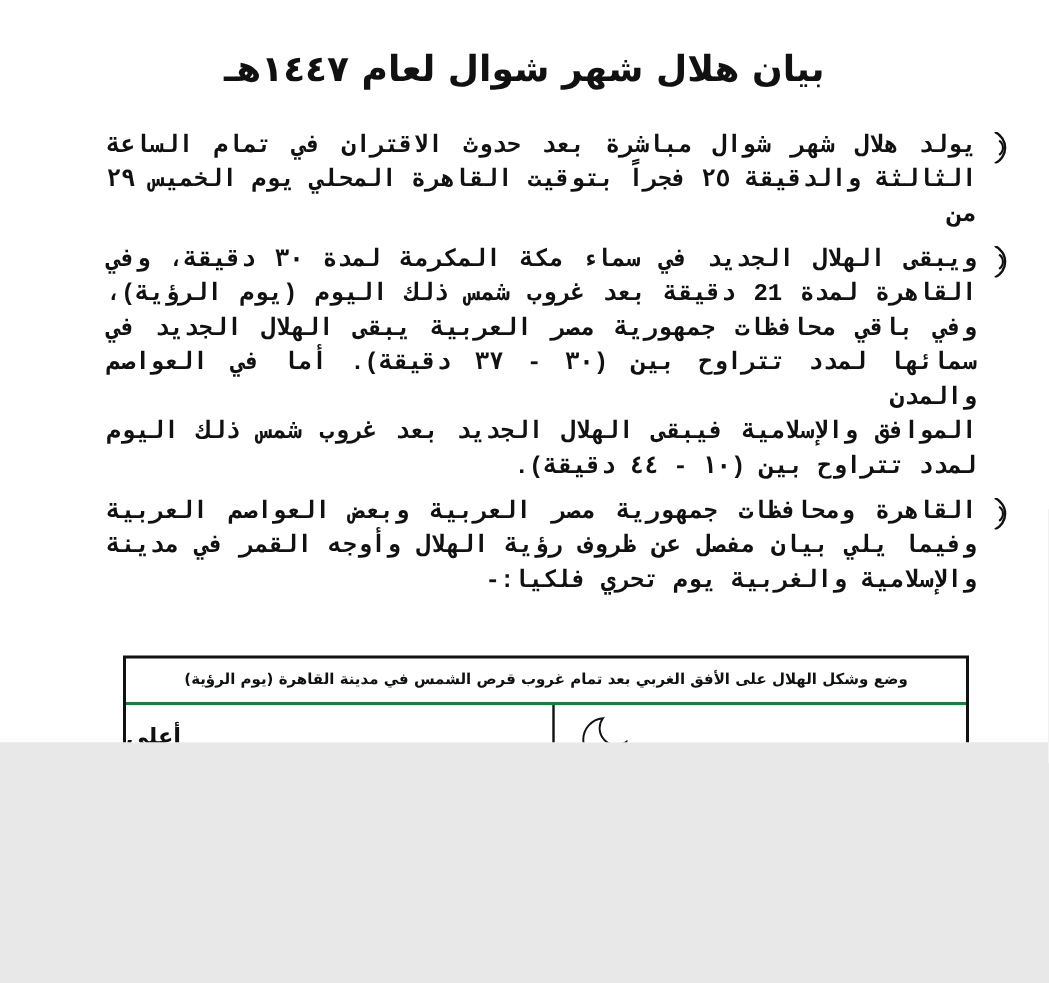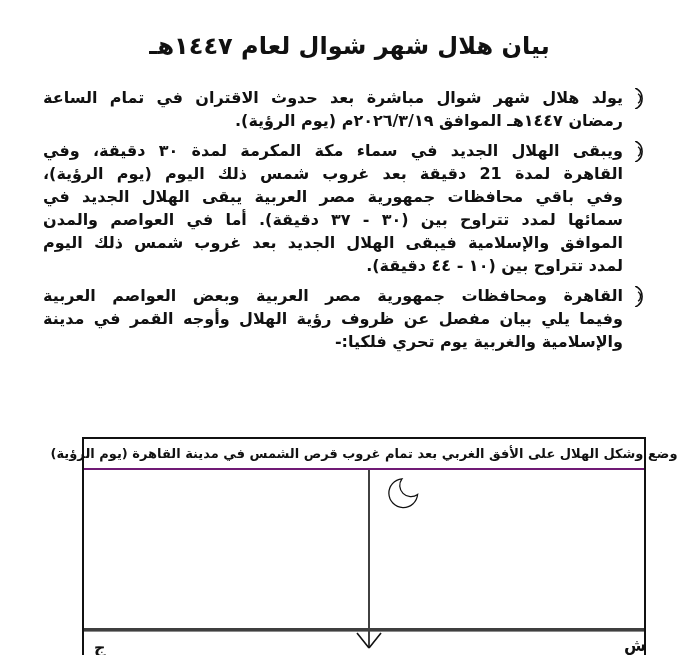--- a/index.html
+++ b/index.html
@@ -1,33 +1,33 @@
 <!DOCTYPE html>
 <html lang="ar" dir="rtl"><head>
 <meta charset="utf-8">
 <style>
   html,body{margin:0;padding:0;background:#e8e8e8;}
   .page{
     position:relative;
-    width:699px;height:655px;
+    width:699px;height:495px;
     margin:0 auto;
     background:#ffffff;
     overflow:hidden;
     direction:rtl;
     font-family:"DejaVu Sans", sans-serif;
     color:#111111;
   }
   .doc-title{
     position:absolute;top:32px;left:0;right:0;
     text-align:center;
     font-size:24px;font-weight:bold;
     letter-spacing:-0.5px;
   }
   .paragraphs{
-    position:absolute;top:86px;right:76px;width:580px;
+    position:absolute;top:86px;right:48px;width:580px;font-family:Liberation Mono, monospace;
   }
   .para{
     position:relative;
     margin-bottom:7px;
     font-size:16px;font-weight:bold;line-height:23px;
   }
   .bullet{
     position:absolute;right:-24px;top:2px;width:15px;height:21px;
   }
   .line{
@@ -42,23 +42,23 @@
   }
   
   .figure{
     position:absolute;top:437px;left:82px;
     width:560px;height:232px;
     border:2px solid #111;
     background:#fff;
   }
   .figure-header{
     height:29px;
-    border-bottom:2px solid #701a75;
+    border-bottom:2px solid #15803d;
     display:flex;align-items:center;justify-content:center;
-    font-size:13px;font-weight:bold;
+    font-size:10px;font-weight:bold;
     padding:0 4px;
     white-space:nowrap;
   }
   .figure-body{
     position:relative;height:201px;
   }
   .figure-body svg{position:absolute;top:0;left:0;}
   .label-up{
     position:absolute;top:12px;left:0;width:276px;
     text-align:left;
@@ -83,21 +83,21 @@
   <main class="paragraphs">
 
     <div class="para">
       <span class="bullet">
         <svg width="15" height="21" viewBox="0 0 15 22">
           <path d="M3,0 A12,12 0 0 1 3,22" fill="none" stroke="#111" stroke-width="1.7"></path>
           <path d="M6,6 A6,6 0 0 1 6,16" fill="none" stroke="#111" stroke-width="1.5"></path>
         </svg>
       </span>
       <div class="line">يولد هلال شهر شوال مباشرة بعد حدوث الاقتران في تمام الساعة</div>
-      <div class="line last">رمضان ١٤٤٧هـ الموافق ٢٠٢٦/٣/١٩م (يوم الرؤية).</div>
+      <div class="line">الثالثة والدقيقة ٢٥ فجراً بتوقيت القاهرة المحلي يوم الخميس ٢٩ من</div>
     </div>
 
     <div class="para">
       <span class="bullet">
         <svg width="15" height="21" viewBox="0 0 15 22">
           <path d="M3,0 A12,12 0 0 1 3,22" fill="none" stroke="#111" stroke-width="1.7"></path>
           <path d="M6,6 A6,6 0 0 1 6,16" fill="none" stroke="#111" stroke-width="1.5"></path>
         </svg>
       </span>
       <div class="line">ويبقى الهلال الجديد في سماء مكة المكرمة لمدة ٣٠ دقيقة، وفي</div>
@@ -132,18 +132,19 @@
 
         <polyline points="273,163 285,178" fill="none" stroke="#111" stroke-width="1.6"></polyline>
         <polyline points="297,163 285,178" fill="none" stroke="#111" stroke-width="1.6"></polyline>
 
         <rect x="0" y="158" width="560" height="3.6" fill="#3f3f3f"></rect>
 
         <g transform="translate(300,4) scale(1.6)">
           <path d="M21 12.79 A9 9 0 1 1 11.21 3 A7 7 0 0 0 21 12.79 z" fill="#ffffff" stroke="#111" stroke-width="0.8"></path>
         </g>
       </svg>
+      <div class="label-up">أعلى</div>
       <div class="label-north">ش</div>
       <div class="label-south">ج</div>
     </div>
   </section>
 
 </div>
 
 </body></html>

